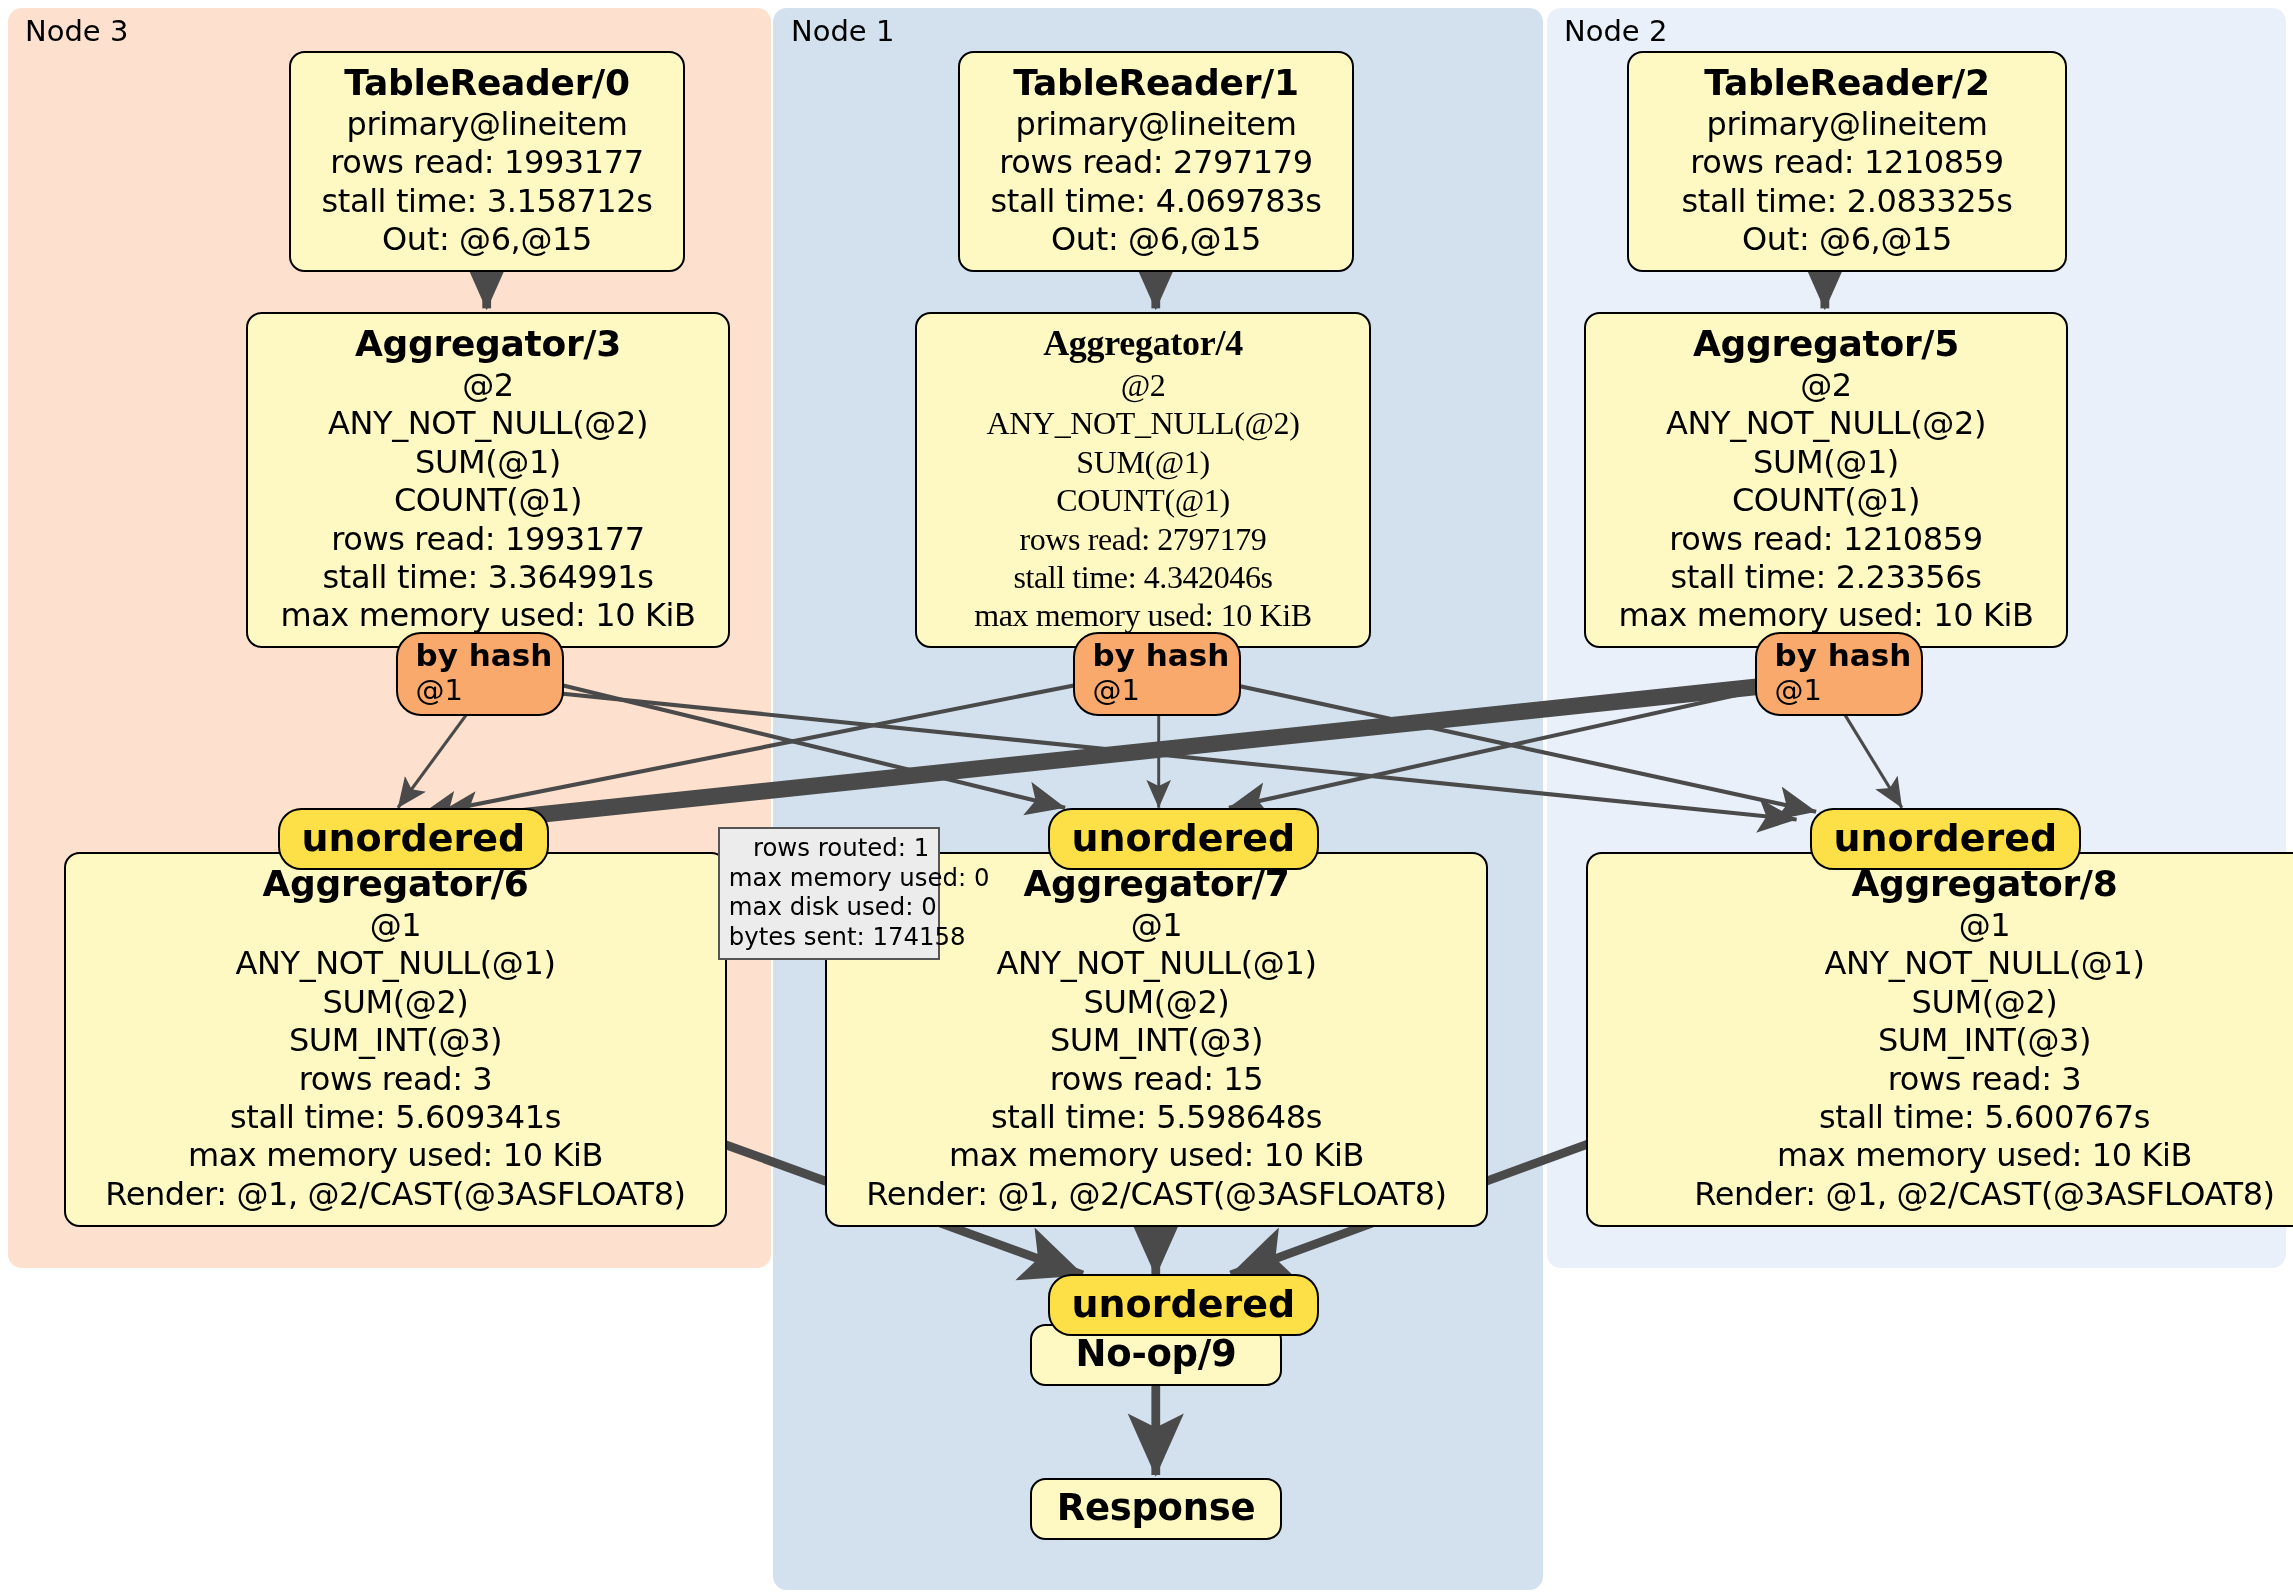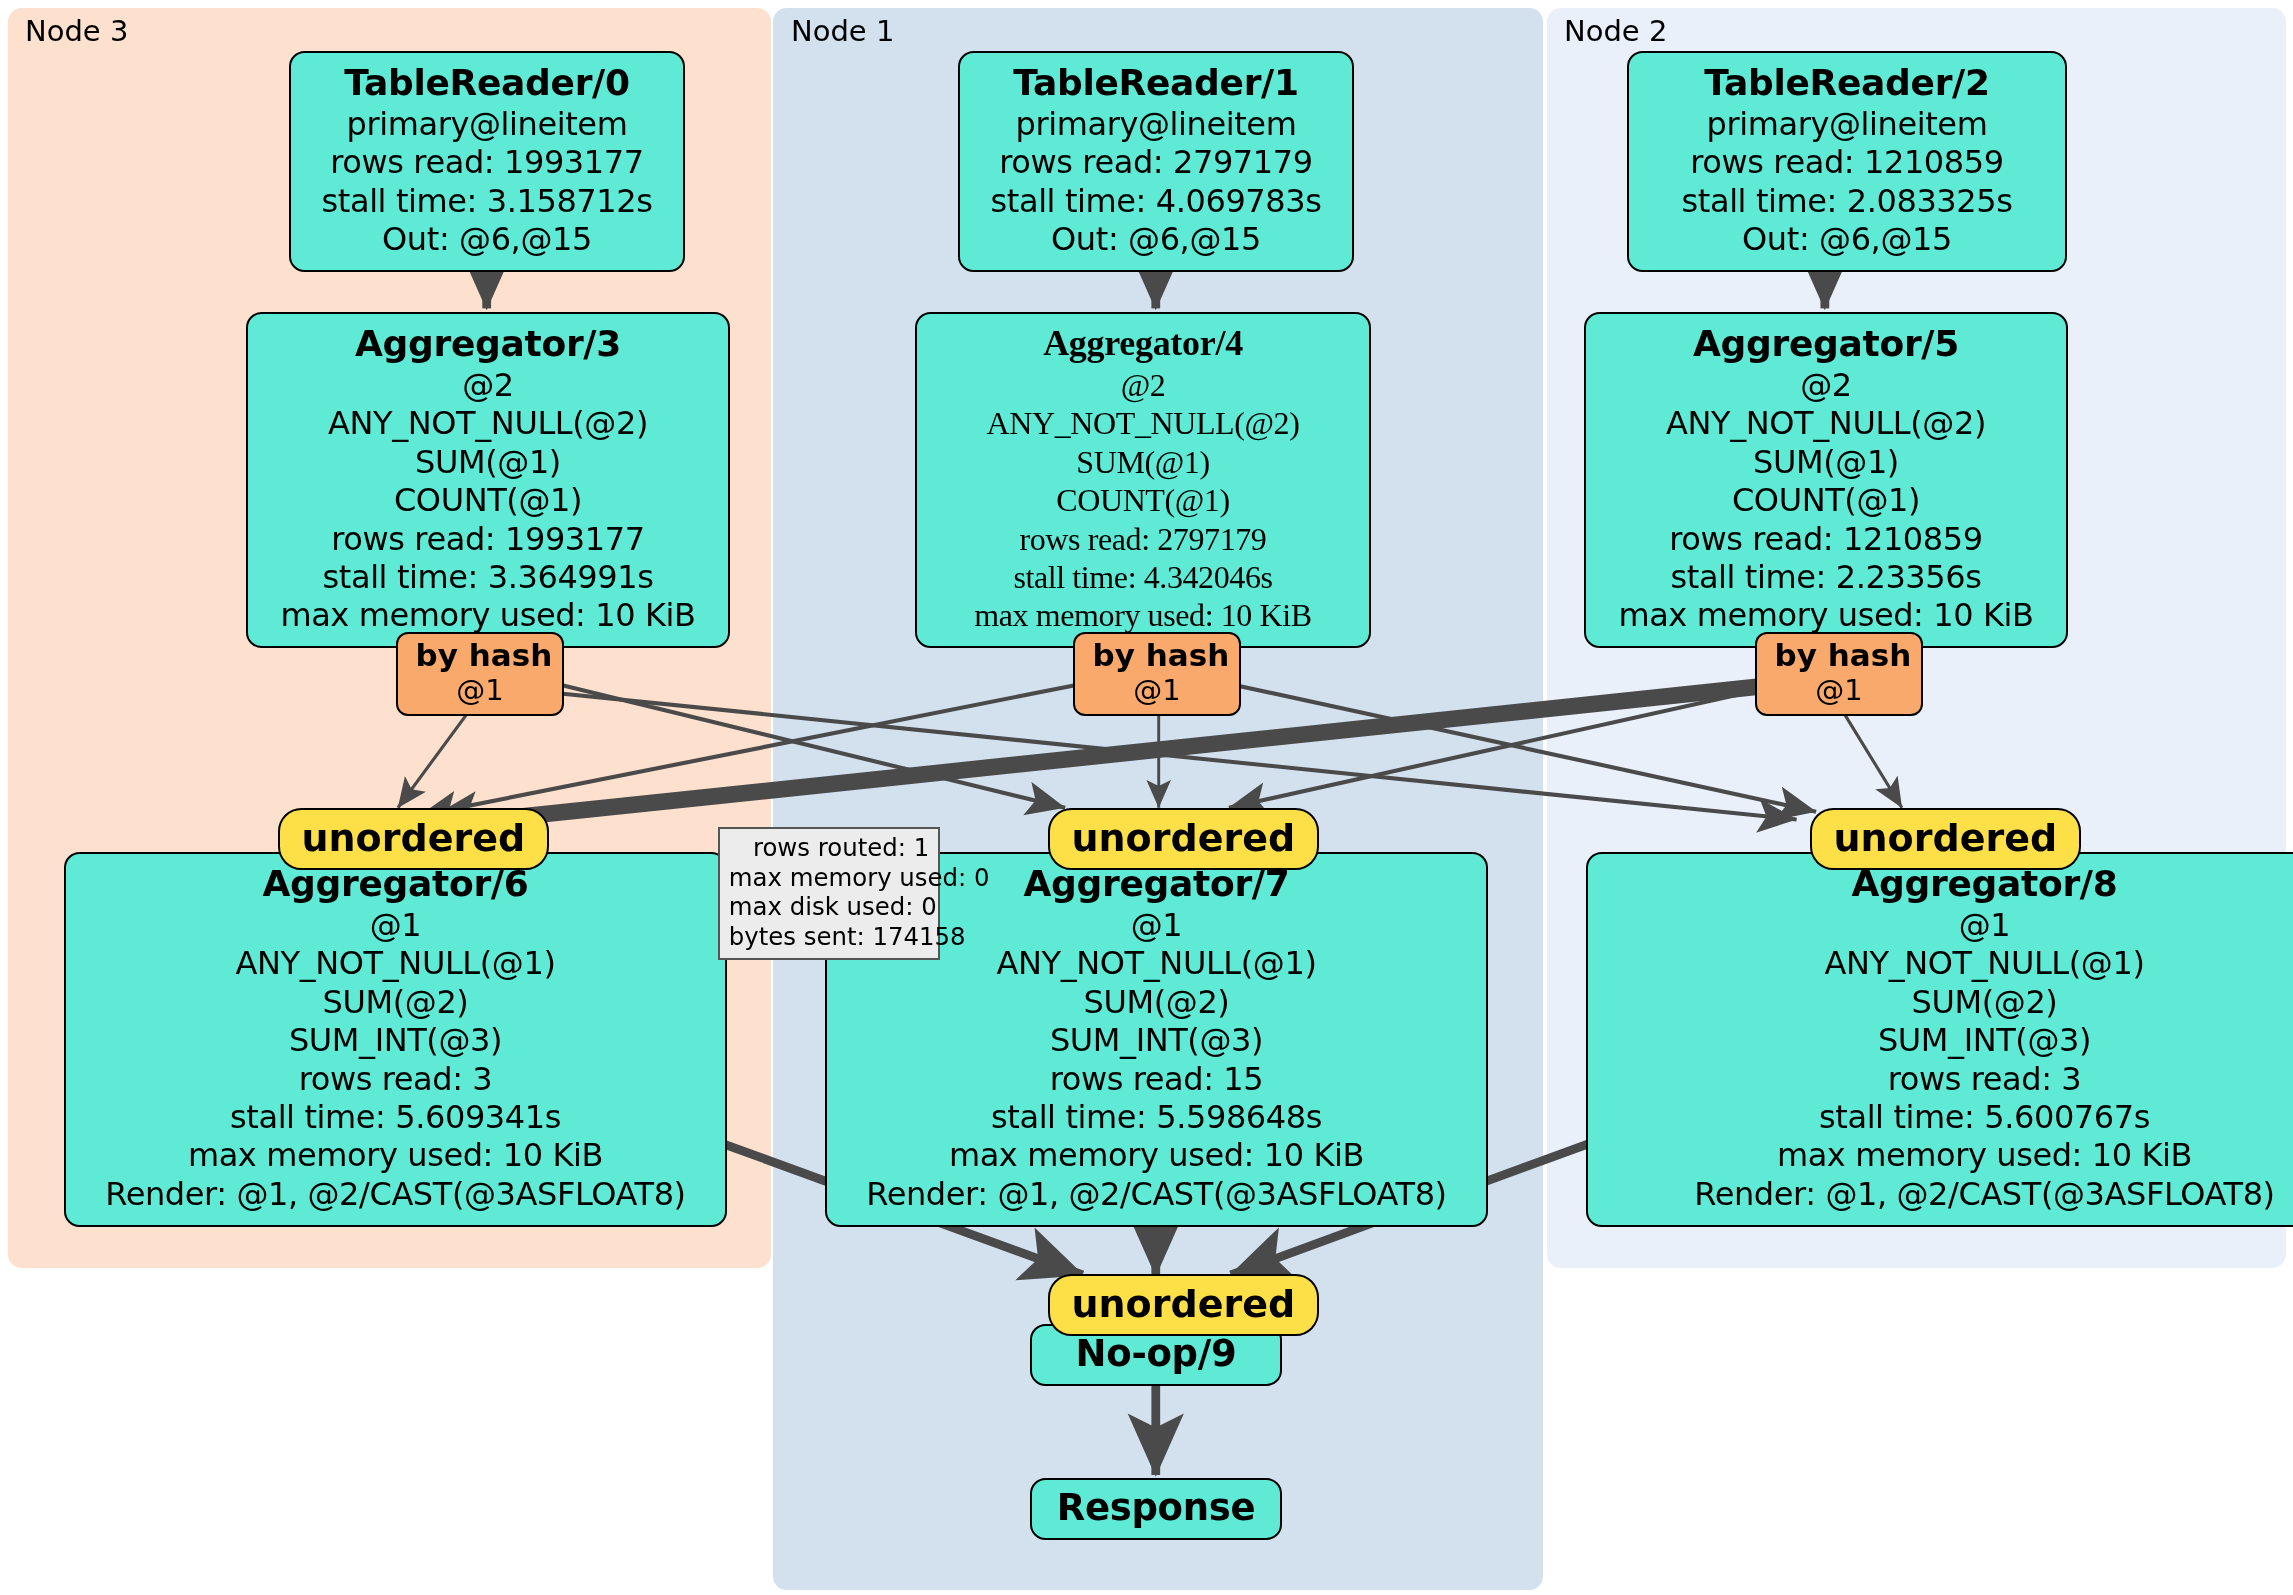--- a/index.html
+++ b/index.html
@@ -41,21 +41,21 @@
     left: 0; top: 0;
     width: 2294px;
     height: 1596px;
     pointer-events: none;
   }
 
   
   .node {
     position: absolute;
     box-sizing: border-box;
-    background: #5eead4;
+    background: #fef9c3;
     border: 2.9px solid #000000;
     border-radius: 15.6px;
     text-align: center;
     padding: 7.8px 13.7px 11.7px 13.7px;
     line-height: 1.20;
     color: #000;
   }
   .node .title {
     font-weight: bold;
     font-size: 36px;
@@ -75,22 +75,22 @@
     font-size: 37px;
     margin-bottom: 0;
   }
 
   
   .router {
     position: absolute;
     box-sizing: border-box;
     background: #f8a96b;
     border: 2.9px solid #000000;
-    border-radius: 12px;
-    text-align: center;
+    border-radius: 25px;
+    text-align: left;
     padding: 3.9px 17.6px 6.8px 17.6px;
     line-height: 1.16;
     color: #000;
     z-index: 40;
   }
   .router .rtitle {
     font-weight: bold;
     font-size: 31px;
     white-space: nowrap;
   }

